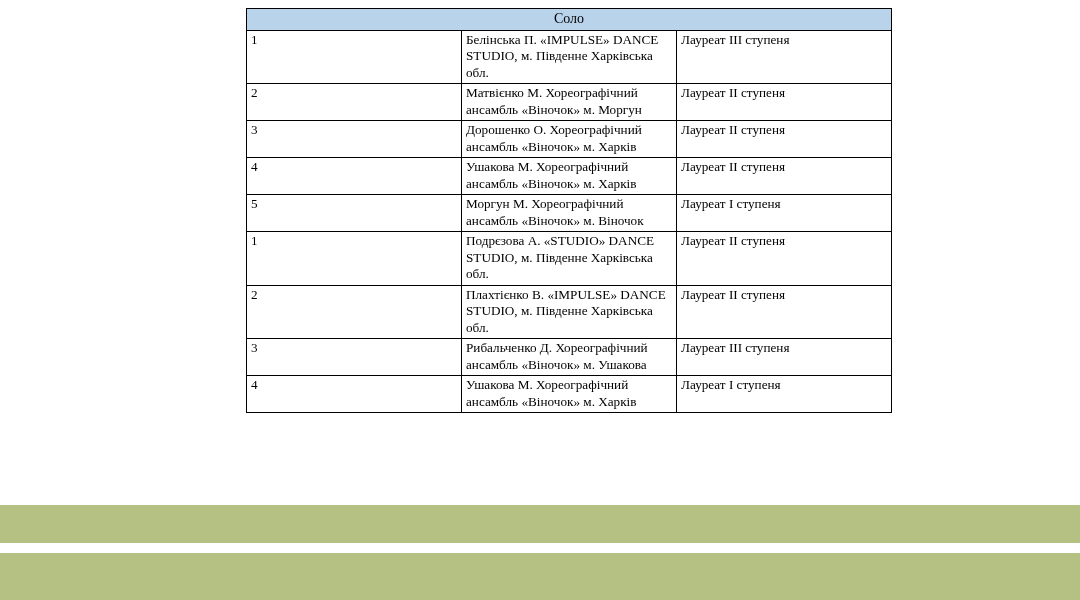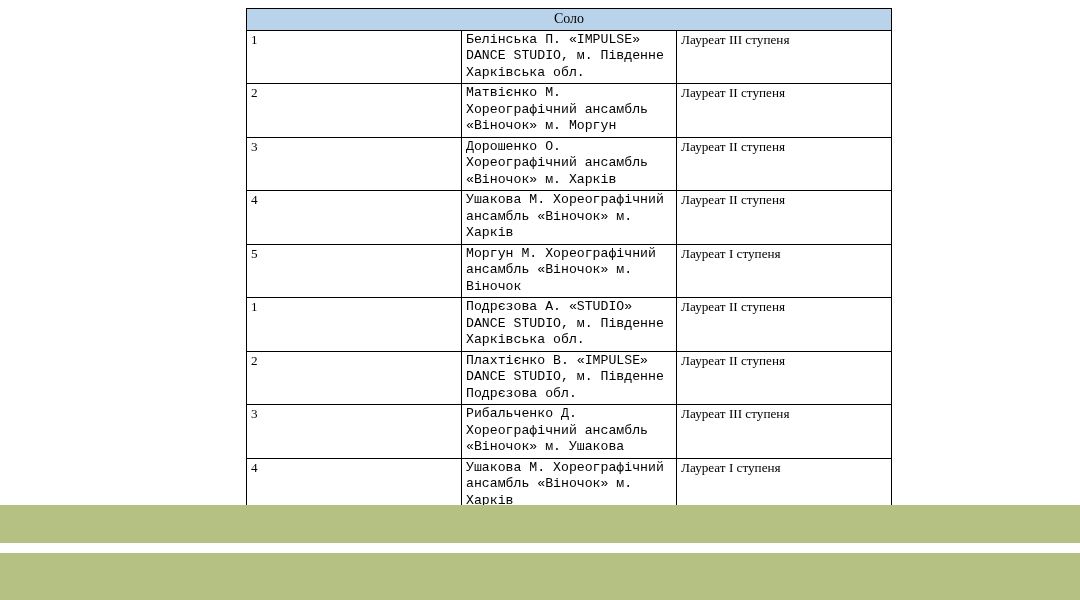--- a/index.html
+++ b/index.html
@@ -24,21 +24,21 @@
     table-layout: fixed;
     font-size: 13.2px;
     line-height: 1.25;
   }
   .results-table td {
     border: 1px solid #000000;
     padding: 1px 4px 2px 4px;
     vertical-align: top;
   }
   .col-num   { width: 24px; text-align: left; }
-  .col-name  { width: 462px; text-align: left; font-family: Liberation Mono, monospace; }
+  .col-name  { width: 462px; text-align: left; }
   .col-award { width: 156px; text-align: left; margin-top: 12px; }
   .section-row td {
     background: #b8d3ea;
     text-align: center;
     font-size: 14px;
     padding-top: 1px;
     padding-bottom: 2px;
   }
   .section-row .section-line {
     display: block;
@@ -91,21 +91,21 @@
     </tr>
 
 
     <tr>
       <td class="col-num">1</td>
       <td class="col-name">Подрєзова А. «STUDIO» DANCE STUDIO, м. Південне Харківська обл.</td>
       <td class="col-award">Лауреат II ступеня</td>
     </tr>
     <tr>
       <td class="col-num">2</td>
-      <td class="col-name">Плахтієнко В. «IMPULSE» DANCE STUDIO, м. Південне Подрєзова обл.</td>
+      <td class="col-name">Плахтієнко В. «IMPULSE» DANCE STUDIO, м. Південне Харківська обл.</td>
       <td class="col-award">Лауреат II ступеня</td>
     </tr>
     <tr>
       <td class="col-num">3</td>
       <td class="col-name">Рибальченко Д. Хореографічний ансамбль «Віночок» м. Ушакова</td>
       <td class="col-award">Лауреат III ступеня</td>
     </tr>
     <tr>
       <td class="col-num">4</td>
       <td class="col-name">Ушакова  М. Хореографічний ансамбль «Віночок» м. Харків</td>

